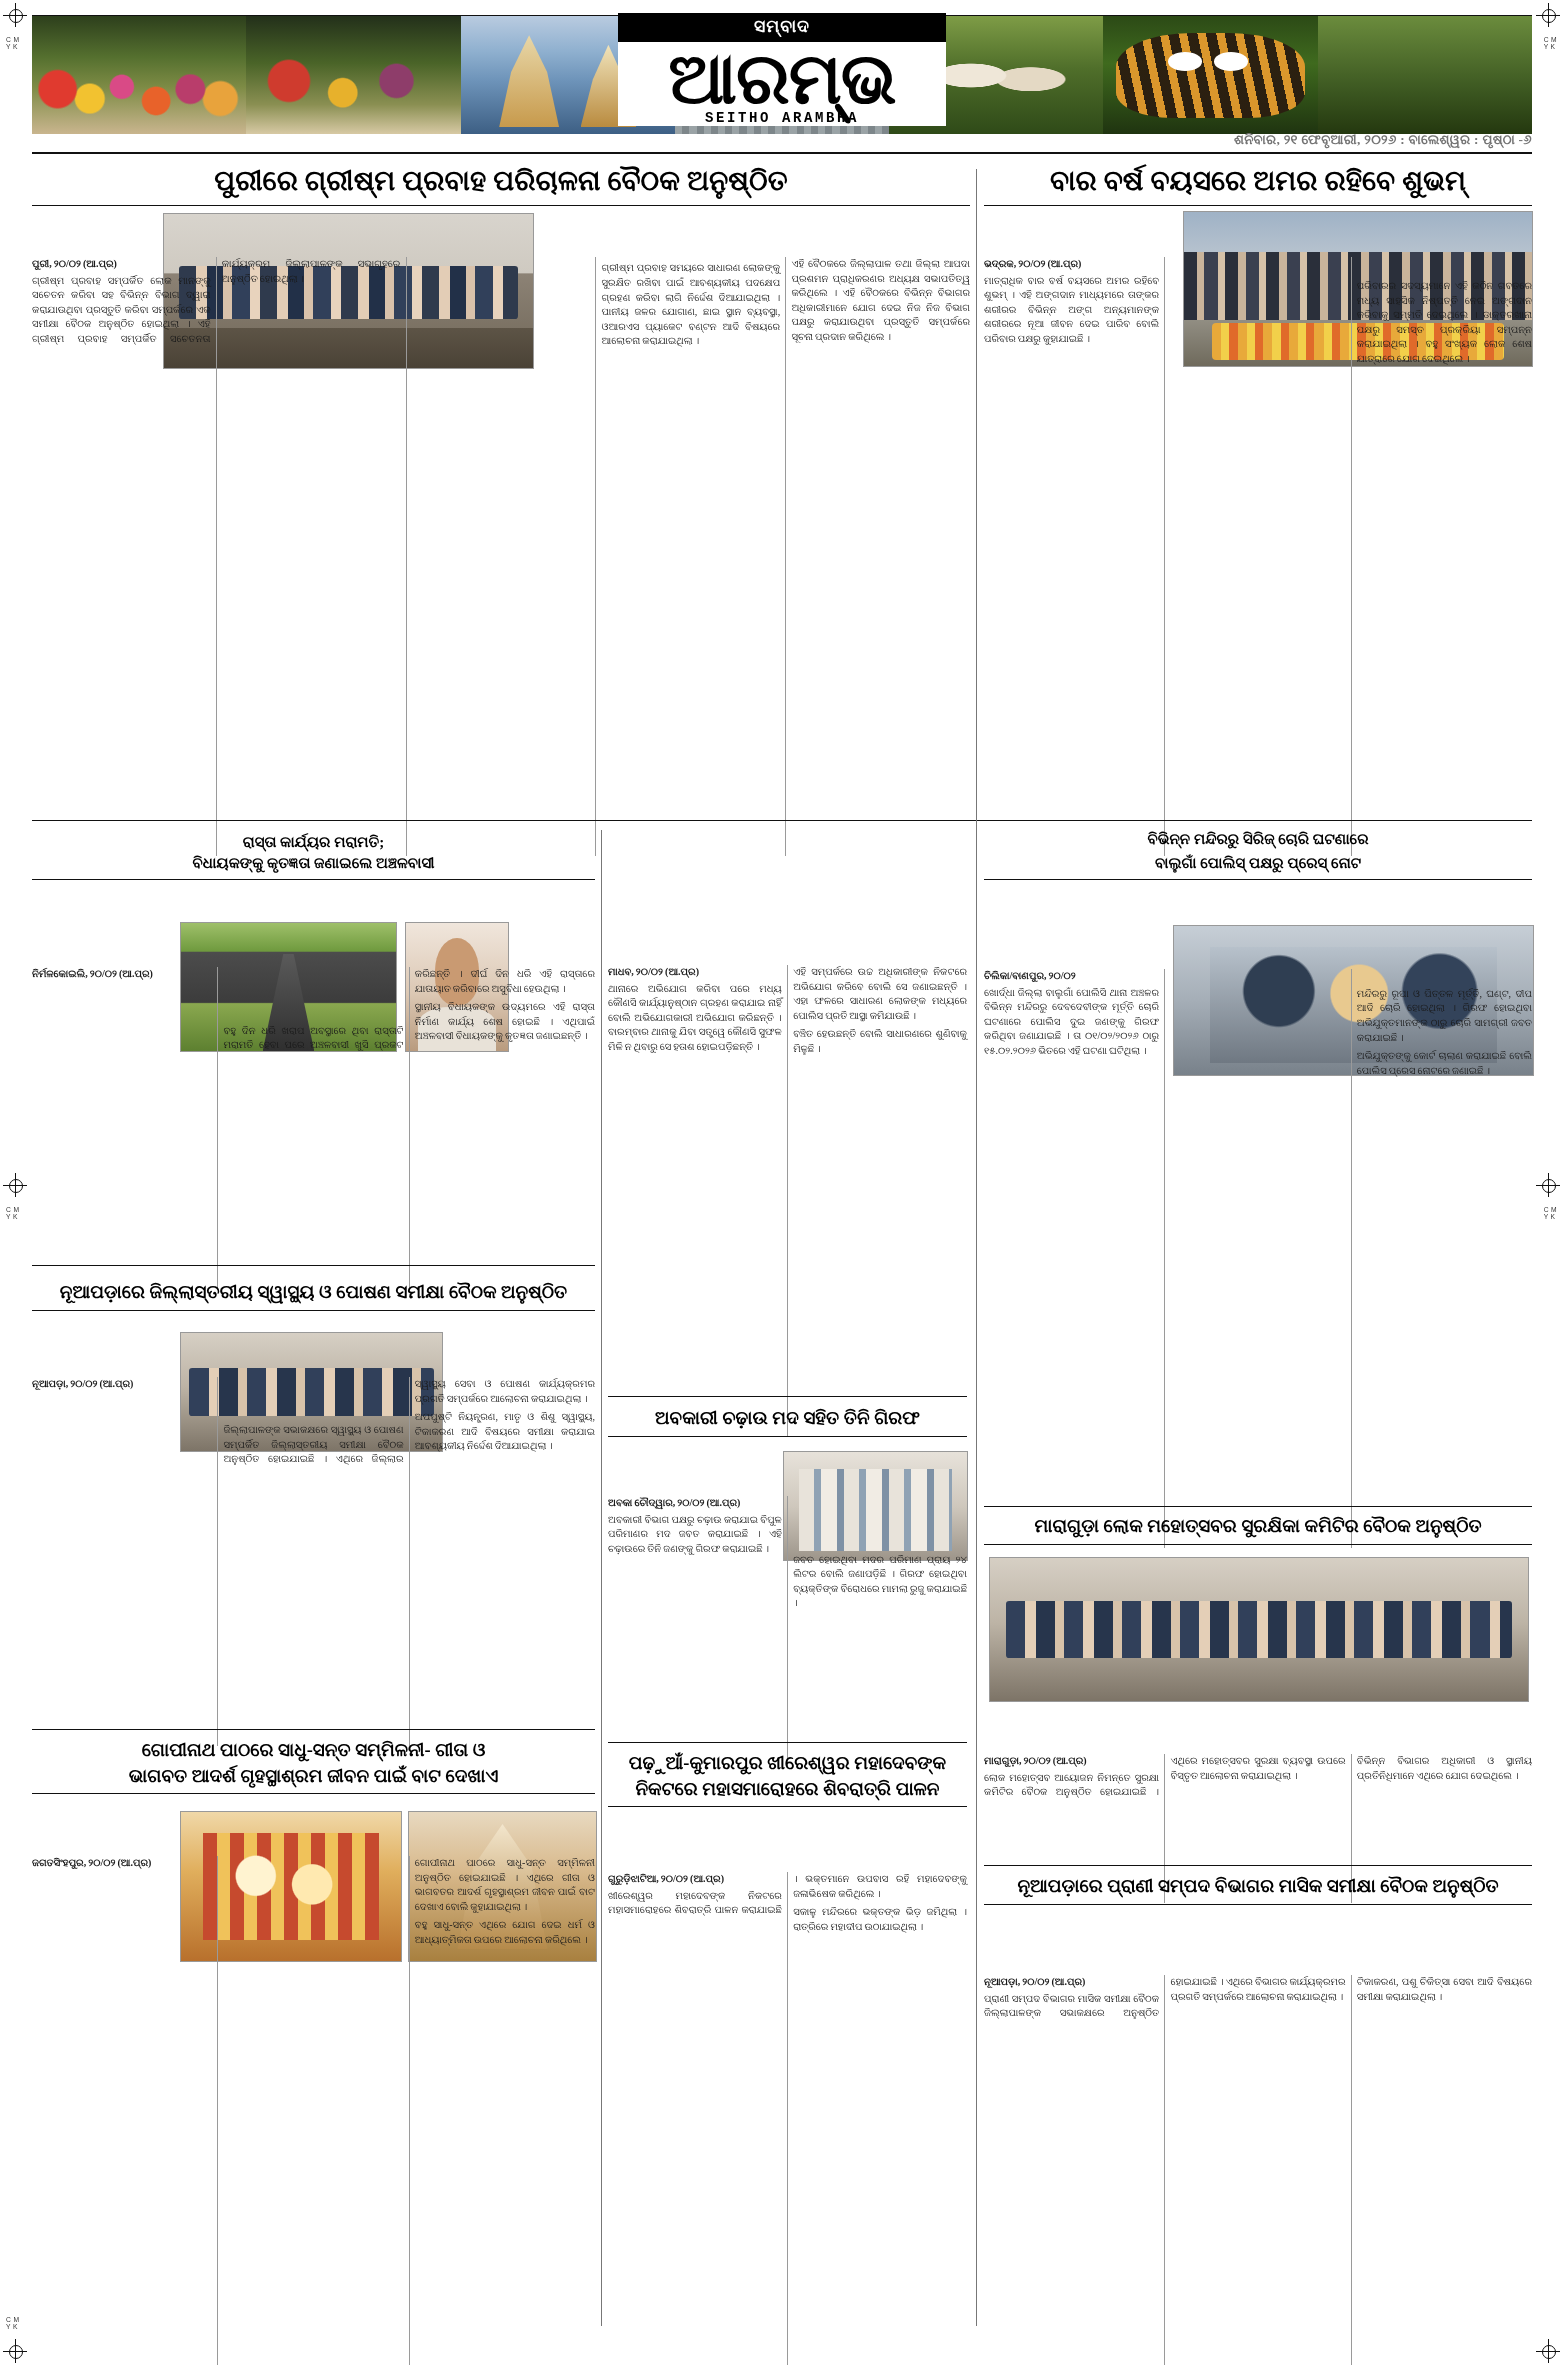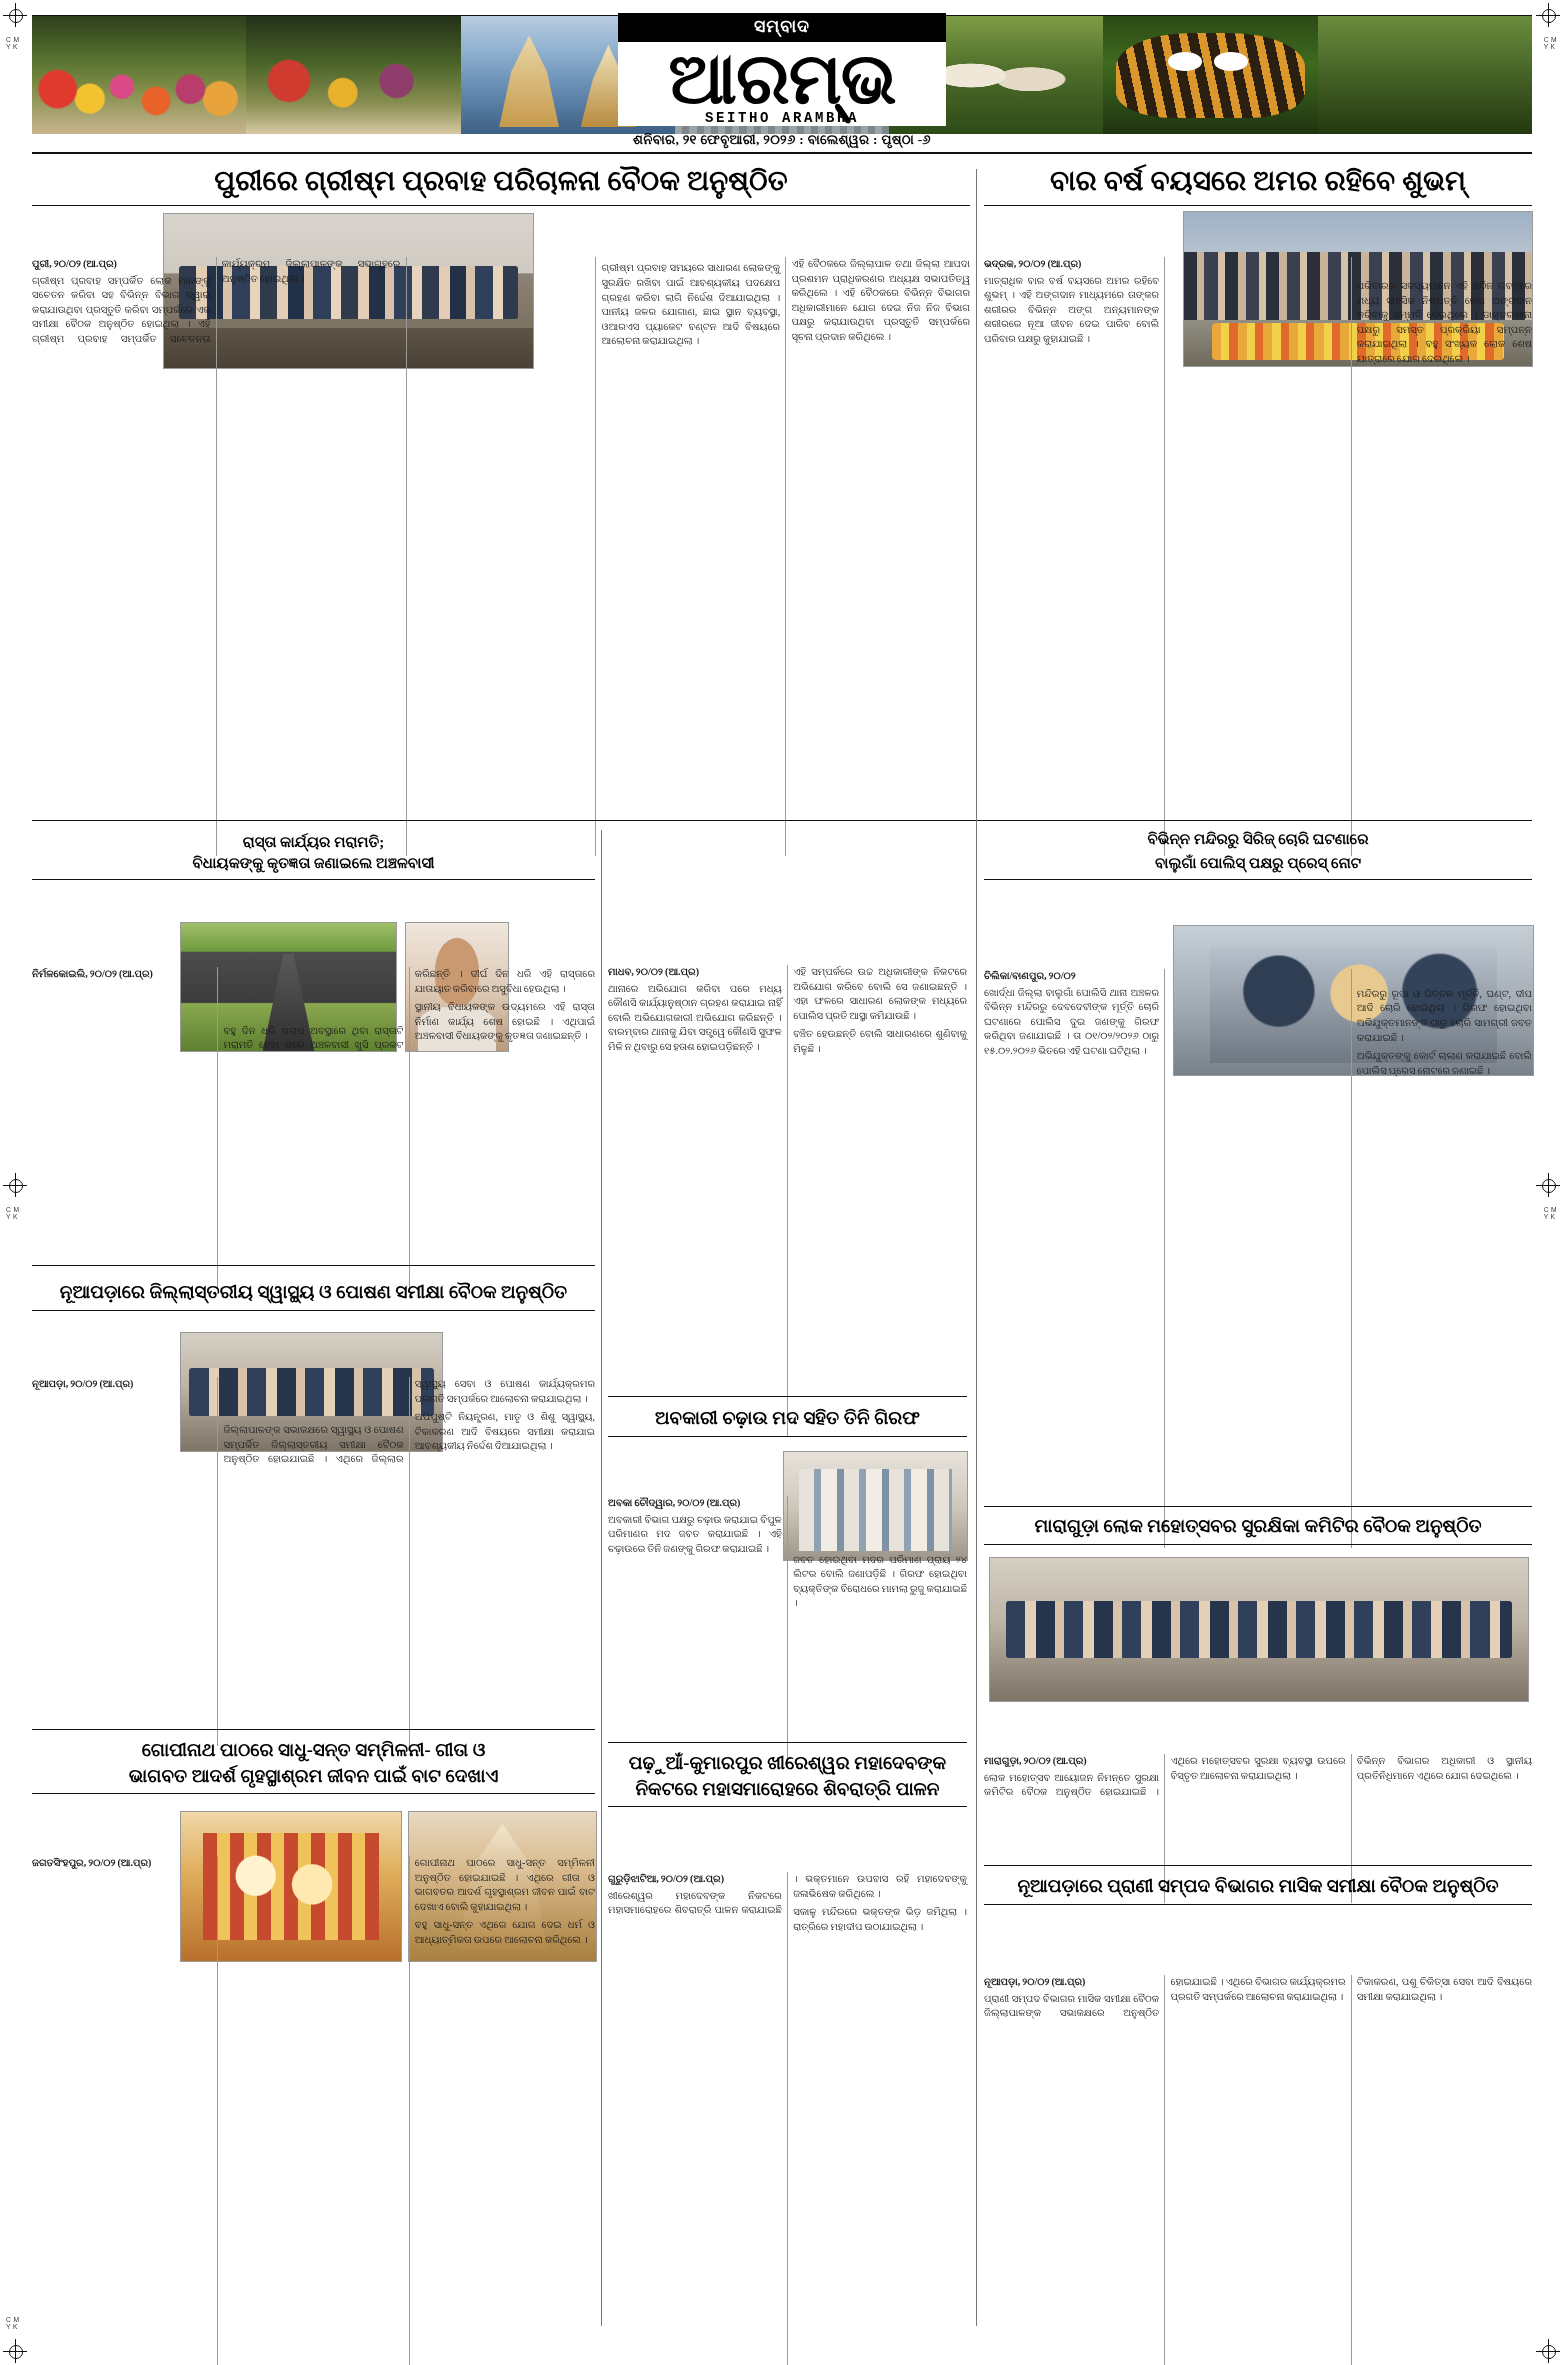--- a/index.html
+++ b/index.html
@@ -27,22 +27,22 @@
      border-top:1px solid #111;border-bottom:0;}
   .mh-cell{flex:1 1 0;position:relative;overflow:hidden;}
   .mh-logo{position:absolute;left:50%;top:-2px;transform:translateX(-50%);
      width:328px;z-index:5;text-align:center;background:#fff;}
   .mh-kicker{background:#000;color:#fff;font-size:17.4px;line-height:1.35;
      padding:2px 0 3.1px;letter-spacing:1px;font-family:"Liberation Sans",sans-serif;font-weight:700;}
   .mh-title{font-size:71px;line-height:1.02;font-weight:700;color:#000;
      font-family:"Liberation Serif",serif;letter-spacing:-1px;padding:1px 0 0;}
   .mh-sub{font-size:14px;letter-spacing:2.6px;font-weight:700;color:#000;
      font-family:Liberation Mono, monospace;margin-top:-5.1px;}
-  .mh-dateline{position:absolute;top:117px;left:0;width:100%;text-align:center;
-     font-size:13.3px;font-weight:700;color:#000000;letter-spacing:0.3px;}
+  .mh-dateline{position:absolute;top:117px;left:0;width:100%;text-align:right;
+     font-size:13.3px;font-weight:700;color:#737373;letter-spacing:0.3px;}
   .mh-rule{position:absolute;top:137px;left:0;width:100%;height:1.5px;background:#111;}
 
   
   .ph{position:absolute;inset:0;}
   .p1{background:
     radial-gradient(circle at 12% 62%,#e03a2f 0 9%,transparent 10%),
     radial-gradient(circle at 27% 70%,#f2c230 0 8%,transparent 9%),
     radial-gradient(circle at 42% 60%,#d94a86 0 8%,transparent 9%),
     radial-gradient(circle at 58% 72%,#e8622a 0 9%,transparent 10%),
     radial-gradient(circle at 74% 62%,#b93d6b 0 8%,transparent 9%),

